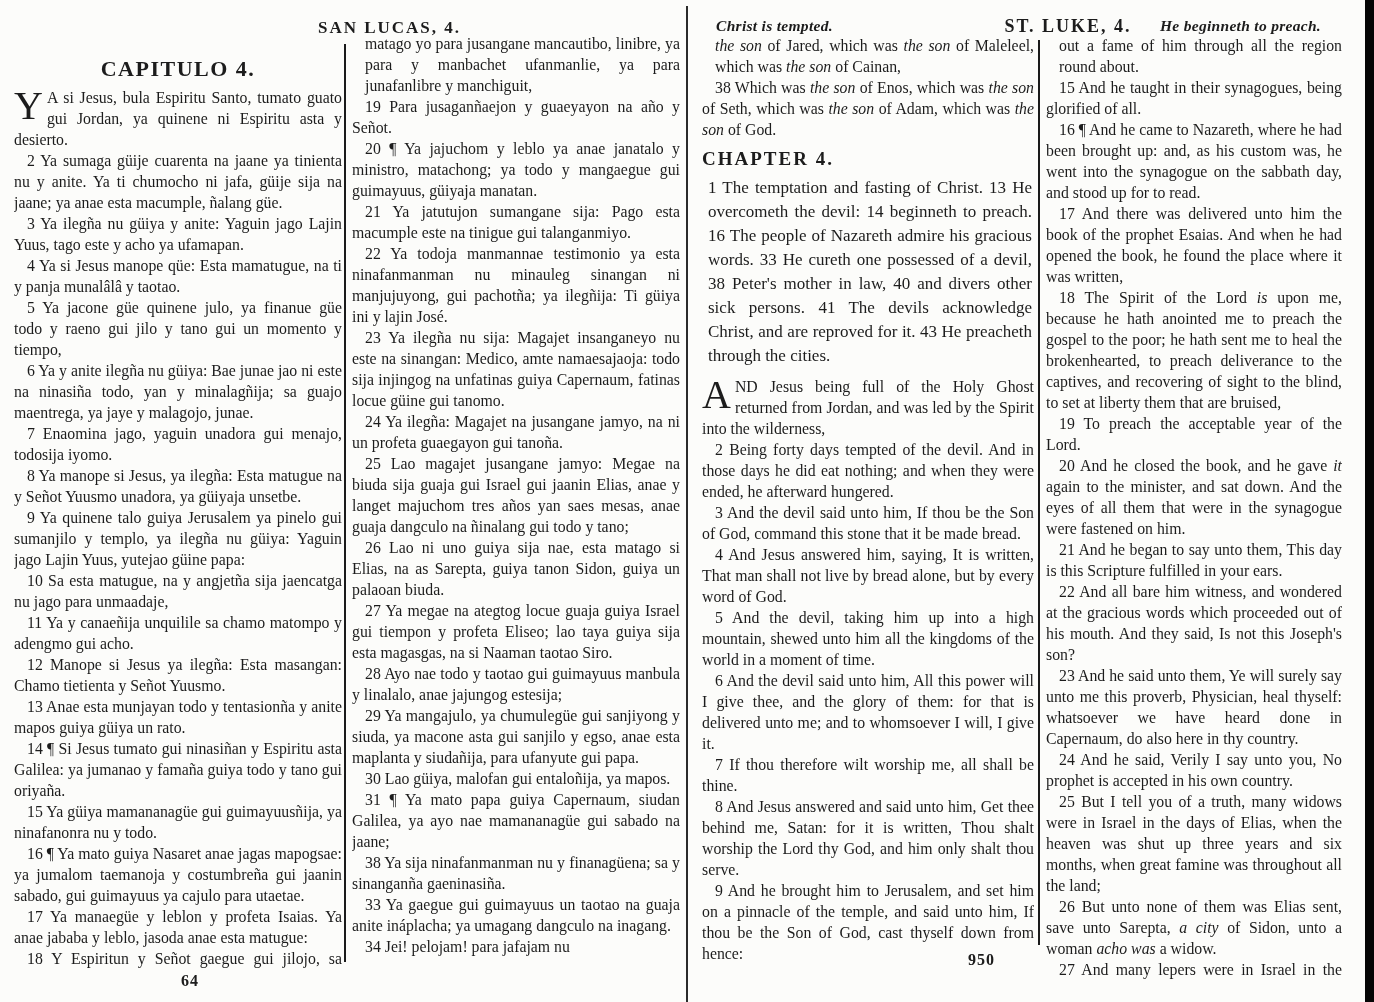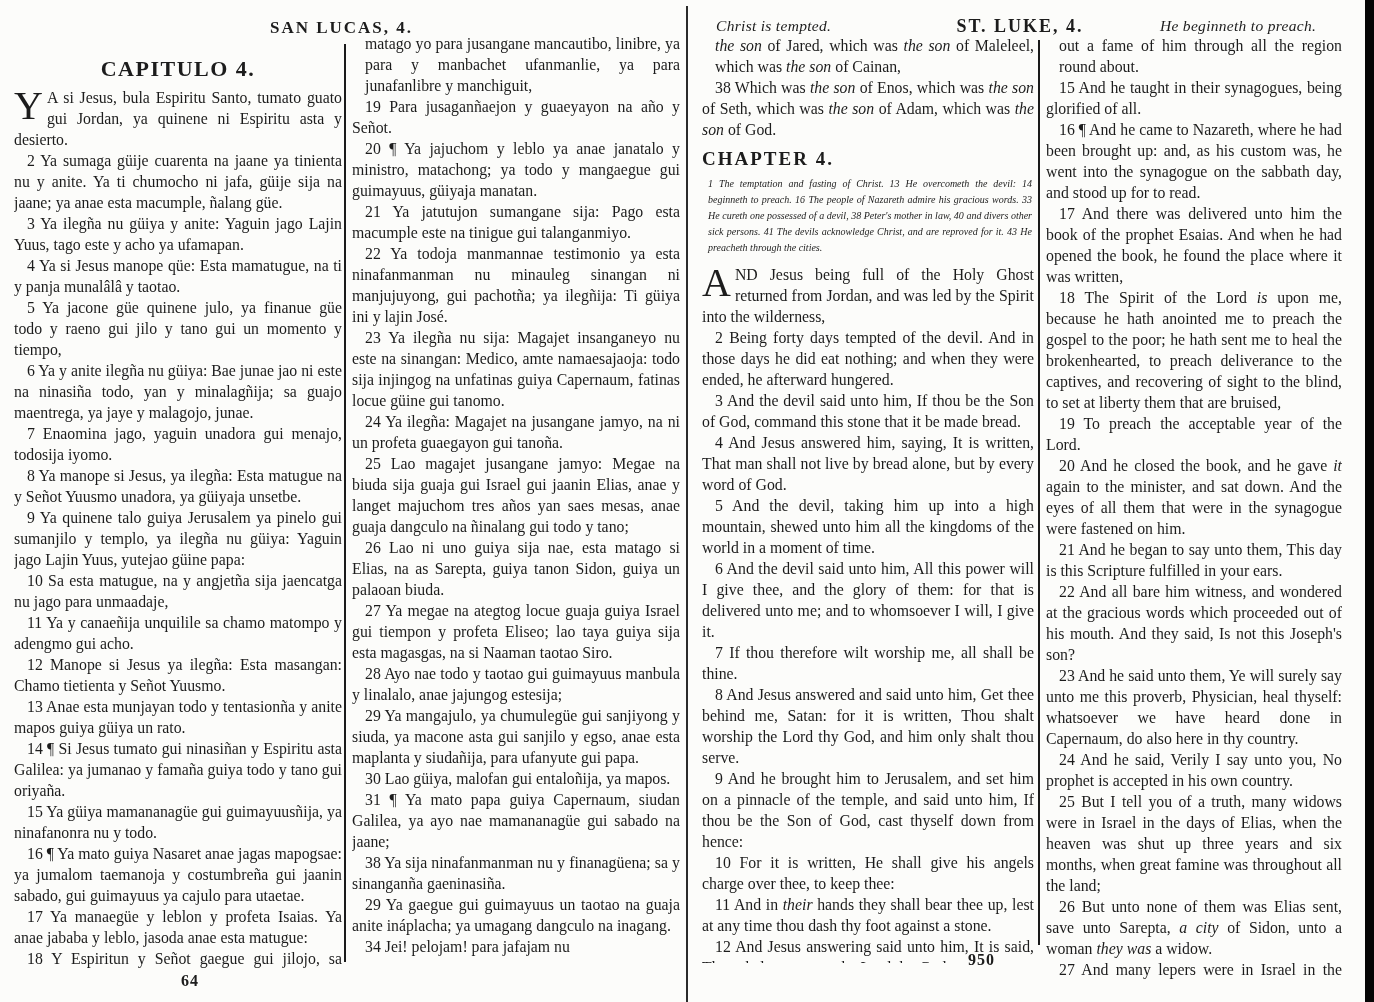--- a/index.html
+++ b/index.html
@@ -11,25 +11,26 @@
     font-family:"Liberation Serif","DejaVu Serif",serif;
     color:#1c1c1c;
     -webkit-font-smoothing:antialiased;
   }
   .running-head{
     position:absolute;
     font-weight:700;
     font-size:17px;
     letter-spacing:2px;
     white-space:nowrap;
+    padding-left:48px;
   }
   .running-head-italic{
     position:absolute;
     font-style:italic;
-    font-weight:400;
+    font-weight:700;
     font-size:15.5px;
     letter-spacing:.3px;
     white-space:nowrap;
   }
   .text-col{
     position:absolute;
     text-align:justify;
     font-size:15.8px;
     line-height:21px;
     overflow:hidden;
@@ -54,23 +55,22 @@
   }
   .chapter-heading{
     text-align:left;
     text-indent:0;
     font-size:19px;
     letter-spacing:2px;
     font-weight:700;
     margin:8px 0 7px 0;
   }
   .chapter-summary{
-    font-style:italic;
-    font-size:10px;
-    line-height:16px;
+    font-size:17px;
+    line-height:24px;
     text-align:justify;
     text-indent:0;
     margin:0 2px 8px 6px;
   }
   .v-rule{position:absolute;background:#1a1a1a;}
   .gutter-rule{position:absolute;background:#2b2b2b;}
   .page-number{
     position:absolute;
     font-size:16px;
     font-weight:700;
@@ -126,21 +126,21 @@
         <p class="verse">23 Ya ilegña nu sija: Magajet insanganeyo nu este na sinangan: Medico, amte namaesajaoja: todo sija injingog na unfatinas guiya Capernaum, fatinas locue güine gui tanomo.</p>
         <p class="verse">24 Ya ilegña: Magajet na jusangane jamyo, na ni un profeta guaegayon gui tanoña.</p>
         <p class="verse">25 Lao magajet jusangane jamyo: Megae na biuda sija guaja gui Israel gui jaanin Elias, anae y langet majuchom tres años yan saes mesas, anae guaja dangculo na ñinalang gui todo y tano;</p>
         <p class="verse">26 Lao ni uno guiya sija nae, esta matago si Elias, na as Sarepta, guiya tanon Sidon, guiya un palaoan biuda.</p>
         <p class="verse">27 Ya megae na ategtog locue guaja guiya Israel gui tiempon y profeta Eliseo; lao taya guiya sija esta magasgas, na si Naaman taotao Siro.</p>
         <p class="verse">28 Ayo nae todo y taotao gui guimayuus manbula y linalalo, anae jajungog estesija;</p>
         <p class="verse">29 Ya mangajulo, ya chumulegüe gui sanjiyong y siuda, ya macone asta gui sanjilo y egso, anae esta maplanta y siudañija, para ufanyute gui papa.</p>
         <p class="verse">30 Lao güiya, malofan gui entaloñija, ya mapos.</p>
         <p class="verse">31 ¶ Ya mato papa guiya Capernaum, siudan Galilea, ya ayo nae mamananagüe gui sabado na jaane;</p>
         <p class="verse">38 Ya sija ninafanmanman nu y finanagüena; sa y sinanganña gaeninasiña.</p>
-        <p class="verse">29 Ya gaegue gui guimayuus un taotao na guaja anite ináplacha; ya umagang dangculo na inagang.</p>
+        <p class="verse">33 Ya gaegue gui guimayuus un taotao na guaja anite ináplacha; ya umagang dangculo na inagang.</p>
         <p class="verse">34 Jei! pelojam! para jafajam nu</p>
       </div>
   </div>
 
   <div class="page-number" style="left:160px;top:972px;width:60px;text-align:center;">64</div>
 
   <div class="gutter-rule" style="left:686px;top:6px;width:2px;height:996px;"></div>
 
   <div class="running-head-italic" style="left:716px;top:17px;">Christ is tempted.</div>
   <div class="running-head" style="left:700px;top:16px;width:640px;text-align:center;font-size:18px;">ST. LUKE, 4.</div>
@@ -176,21 +176,21 @@
         <p class="verse">16 ¶ And he came to Nazareth, where he had been brought up: and, as his custom was, he went into the synagogue on the sabbath day, and stood up for to read.</p>
         <p class="verse">17 And there was delivered unto him the book of the prophet Esaias.  And when he had opened the book, he found the place where it was written,</p>
         <p class="verse">18 The Spirit of the Lord <i>is</i> upon me, because he hath anointed me to preach the gospel to the poor; he hath sent me to heal the brokenhearted, to preach deliverance to the captives, and recovering of sight to the blind, to set at liberty them that are bruised,</p>
         <p class="verse">19 To preach the acceptable year of the Lord.</p>
         <p class="verse">20 And he closed the book, and he gave <i>it</i> again to the minister, and sat down. And the eyes of all them that were in the synagogue were fastened on him.</p>
         <p class="verse">21 And he began to say unto them, This day is this Scripture fulfilled in your ears.</p>
         <p class="verse">22 And all bare him witness, and wondered at the gracious words which proceeded out of his mouth.   And they said, Is not this Joseph's son?</p>
         <p class="verse">23 And he said unto them, Ye will surely say unto me this proverb, Physician, heal thyself: whatsoever we have heard done in Capernaum, do also here in thy country.</p>
         <p class="verse">24 And he said, Verily I say unto you, No prophet is accepted in his own country.</p>
         <p class="verse">25 But I tell you of a truth, many widows were in Israel in the days of Elias, when the heaven was shut up three years and six months, when great famine was throughout all the land;</p>
-        <p class="verse">26 But unto none of them was Elias sent, save unto Sarepta, <i>a city</i> of Sidon, unto a woman <i>they was</i> a widow.</p>
+        <p class="verse">26 But unto none of them was Elias sent, save unto Sarepta, <i>a city</i> of Sidon, unto a woman <i>acho was</i> a widow.</p>
         <p class="verse">27 And many lepers were in Israel in the time of Eliseus the prophet; and none of them was cleansed, saving Naaman the Syrian.</p>
       </div>
   </div>
 
   <div class="page-number" style="left:935px;top:951px;width:60px;text-align:right;">950</div>
 
   <div class="scan-bar"></div>
 
 </div>
 

